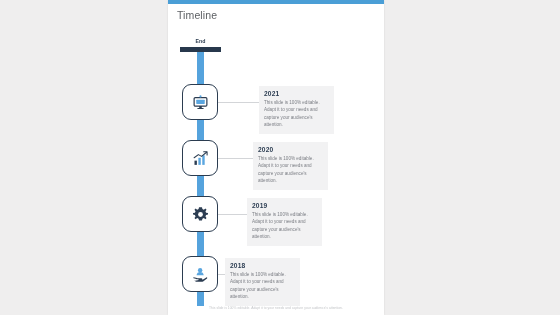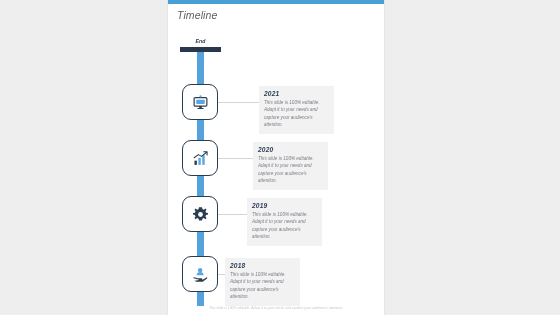--- a/index.html
+++ b/index.html
@@ -14,21 +14,20 @@
     font-family: "Liberation Sans", sans-serif;
     position: relative;
   }
 
   #canvas {
     position: absolute;
     left: 0; top: 0;
     width: 560px;
     height: 315px;
     background: #efeeee;
-    font-style: italic;
   }
 
   
   #slide {
     position: absolute;
     left: 168px;
     top: 0px;
     width: 216px;
     height: 315px;
     background: #ffffff;

